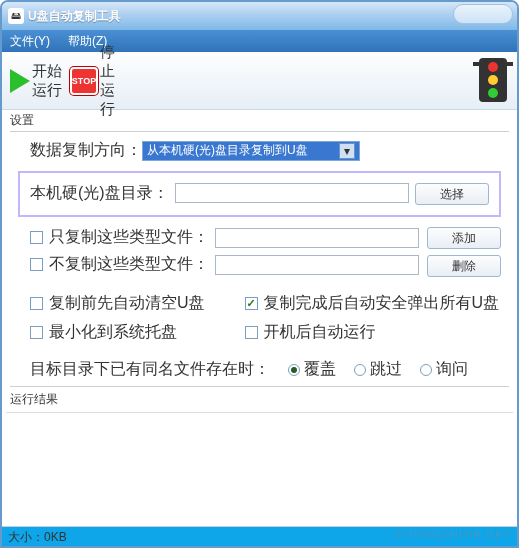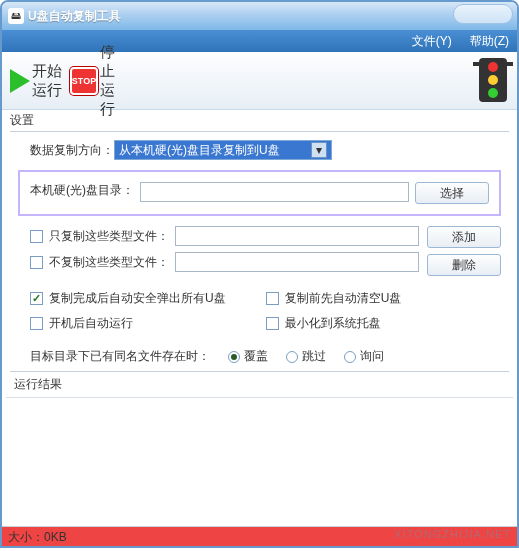--- a/index.html
+++ b/index.html
@@ -2,36 +2,36 @@
 <html><head>
 <meta charset="utf-8">
 <style>
 * { box-sizing: border-box; margin: 0; padding: 0; font-family: "Microsoft YaHei", "SimSun", sans-serif; font-size: 12px; }
 body { background: #fff; width: 519px; height: 551px; overflow: hidden; position: relative; }
 .window { width: 519px; height: 548px; border: 2px solid #6699cc; border-radius: 8px 8px 0 0; background: #fff; position: relative; }
 .titlebar { height: 28px; background: linear-gradient(to bottom, #d6e7f7 0%, #a8cdef 50%, #7fb8e8 100%); border-radius: 6px 6px 0 0; display: flex; align-items: center; padding: 0 6px; position: relative; }
 .titlebar .icon { width: 16px; height: 16px; margin-right: 4px; background: #fff; border-radius: 3px; display: inline-flex; align-items: center; justify-content: center; font-size: 10px; color: #333; }
 .titlebar .title { color: #fff; font-weight: bold; font-size: 12px; text-shadow: 0 1px 1px rgba(0,0,0,.3); }
 .titlebar .winbtns { position: absolute; right: 4px; top: 2px; width: 60px; height: 20px; background: linear-gradient(to bottom,#eaf3fb,#cde3f6); border: 1px solid #9fc3e6; border-radius: 10px; }
-.menubar { height: 22px; background: linear-gradient(to bottom,#4a8fd4,#2f74b8); display: flex; align-items: center; padding: 0 8px; gap: 18px; color: #fff; justify-content: flex-end; }
+.menubar { height: 22px; background: linear-gradient(to bottom,#4a8fd4,#2f74b8); display: flex; align-items: center; padding: 0 8px; gap: 18px; color: #fff; }
 .toolbar { height: 58px; background: linear-gradient(to bottom,#fefefe,#e6eef6); border-bottom: 1px solid #c8d8e8; display: flex; align-items: center; padding: 4px 8px; gap: 6px; position: relative; }
 .toolbtn { display: flex; flex-direction: row; align-items: center; justify-content: center; width: 54px; height: 50px; gap: 2px; cursor: pointer; }
 .toolbtn .lbl { font-size: 15px; color: #333; }
 .play-icon { width: 0; height: 0; border-left: 20px solid #2bbf2b; border-top: 12px solid transparent; border-bottom: 12px solid transparent; }
 .stop-icon { width: 28px; height: 28px; background: #e33; border-radius: 4px; display: flex; align-items: center; justify-content: center; color: #fff; font-weight: bold; font-size: 9px; border: 2px solid #fff; box-shadow: 0 0 0 1px #b00; }
 .traffic { position: absolute; right: 10px; top: 6px; width: 28px; height: 44px; background: #333; border-radius: 4px; display: flex; flex-direction: column; align-items: center; justify-content: space-around; padding: 3px 0; }
 .traffic .light { width: 10px; height: 10px; border-radius: 50%; }
 .traffic .r { background: #e33; } .traffic .y { background: #fc3; } .traffic .g { background: #3c3; }
 .traffic::before, .traffic::after { content: ""; position: absolute; top: 4px; width: 6px; height: 4px; background: #333; }
 .traffic::before { left: -6px; } .traffic::after { right: -6px; }
 .content { padding: 0; }
 .group-label { padding: 2px 8px 0 8px; font-size: 12px; color: #333; }
 .settings-body { padding: 6px 16px 4px 28px; }
 .row { display: flex; align-items: center; margin-bottom: 10px; }
-.label { font-size: 12px; color: #333; white-space: nowrap; }
+.label { font-size: 16px; color: #333; white-space: nowrap; }
 .select { flex: 0 0 218px; height: 20px; border: 1px solid #7da8d6; background: #3a77d1; color: #fff; font-size: 12px; padding: 0 4px; display: flex; align-items: center; justify-content: space-between; }
 .select .chev { color: #fff; background: #cfe0f2; width: 16px; height: 16px; display: flex; align-items: center; justify-content: center; color: #333; border: 1px solid #6a94c2; }
 .redbox { border: 2px solid #c4b5fd; padding: 10px 10px; margin: 4px 0 10px -12px; display: flex; gap: 6px; }
 .textinput { height: 20px; border: 1px solid #a8b8c8; background: #fff; }
 .redbox .textinput { flex: 1; }
 .btn { height: 22px; min-width: 46px; background: linear-gradient(to bottom,#fdfdfd,#e8eef5); border: 1px solid #9db8d4; border-radius: 3px; font-size: 12px; color: #333; display: inline-flex; align-items: center; justify-content: center; padding: 0 24px; cursor: pointer; }
 .filter-section { display: flex; gap: 8px; margin-bottom: 12px; }
 .filter-left { flex: 1; }
 .filter-row { display: flex; align-items: center; gap: 6px; margin-bottom: 6px; }
 .filter-row .textinput { flex: 1; }
@@ -39,23 +39,23 @@
 .checkbox { width: 13px; height: 13px; border: 1px solid #7a9ec2; background: #fff; display: inline-flex; align-items: center; justify-content: center; flex-shrink: 0; }
 .checkbox.checked::after { content: "✓"; color: #2a7a2a; font-size: 11px; font-weight: bold; line-height: 1; }
 .chk-row { display: flex; align-items: center; gap: 6px; margin-bottom: 8px; }
 .chk-grid { display: flex; gap: 40px; margin-bottom: 4px; }
 .chk-col { display: flex; flex-direction: column; }
 .radio-row { display: flex; align-items: center; gap: 18px; margin-top: 8px; }
 .radio { width: 12px; height: 12px; border: 1px solid #7a9ec2; border-radius: 50%; display: inline-flex; align-items: center; justify-content: center; flex-shrink: 0; }
 .radio.checked::after { content: ""; width: 6px; height: 6px; background: #2a5a2a; border-radius: 50%; }
 .radio-item { display: flex; align-items: center; gap: 4px; }
 .divider { height: 1px; background: #c8d0d8; margin: 2px 8px; }
-.results-label { padding: 2px 0; font-size: 12px; color: #333; margin-left: 12px; }
+.results-label { padding: 2px 8px; font-size: 12px; color: #333; }
 .results-area { height: 128px; margin: 2px 4px; border-top: 1px solid #d8dee6; }
-.statusbar { position: absolute; bottom: 0; left: 0; right: 0; height: 20px; border-top: 1px solid #c8d0d8; padding: 2px 6px; font-size: 12px; color: #333; background: #ef4444; }
+.statusbar { position: absolute; bottom: 0; left: 0; right: 0; height: 20px; border-top: 1px solid #c8d0d8; padding: 2px 6px; font-size: 12px; color: #333; background: #0ea5e9; }
 .watermark { position: absolute; right: 6px; bottom: 6px; font-size: 11px; color: rgba(120,140,160,.5); letter-spacing: 1px; pointer-events: none; }
 </style>
 </head>
 <body>
 
 <div class="window">
 
   <div class="titlebar">
     <span class="icon">🖴</span>
     <span class="title">U盘自动复制工具</span>
@@ -118,36 +118,36 @@
         </div>
         <div class="filter-right">
           <div class="btn">添加</div>
           <div class="btn">删除</div>
         </div>
       </div>
 
       <div class="chk-grid">
         <div class="chk-col">
           <div class="chk-row">
+            <span class="checkbox"></span>
+            <span class="label">复制前先自动清空U盘</span>
+          </div>
+          <div class="chk-row">
+            <span class="checkbox"></span>
+            <span class="label">最小化到系统托盘</span>
+          </div>
+        </div>
+        <div class="chk-col">
+          <div class="chk-row">
             <span class="checkbox checked"></span>
             <span class="label">复制完成后自动安全弹出所有U盘</span>
           </div>
           <div class="chk-row">
             <span class="checkbox"></span>
             <span class="label">开机后自动运行</span>
-          </div>
-        </div>
-        <div class="chk-col">
-          <div class="chk-row">
-            <span class="checkbox"></span>
-            <span class="label">复制前先自动清空U盘</span>
-          </div>
-          <div class="chk-row">
-            <span class="checkbox"></span>
-            <span class="label">最小化到系统托盘</span>
           </div>
         </div>
       </div>
 
       <div class="radio-row">
         <span class="label">目标目录下已有同名文件存在时：</span>
         <span class="radio-item">
           <span class="radio checked"></span>
           <span class="label">覆盖</span>
         </span>

